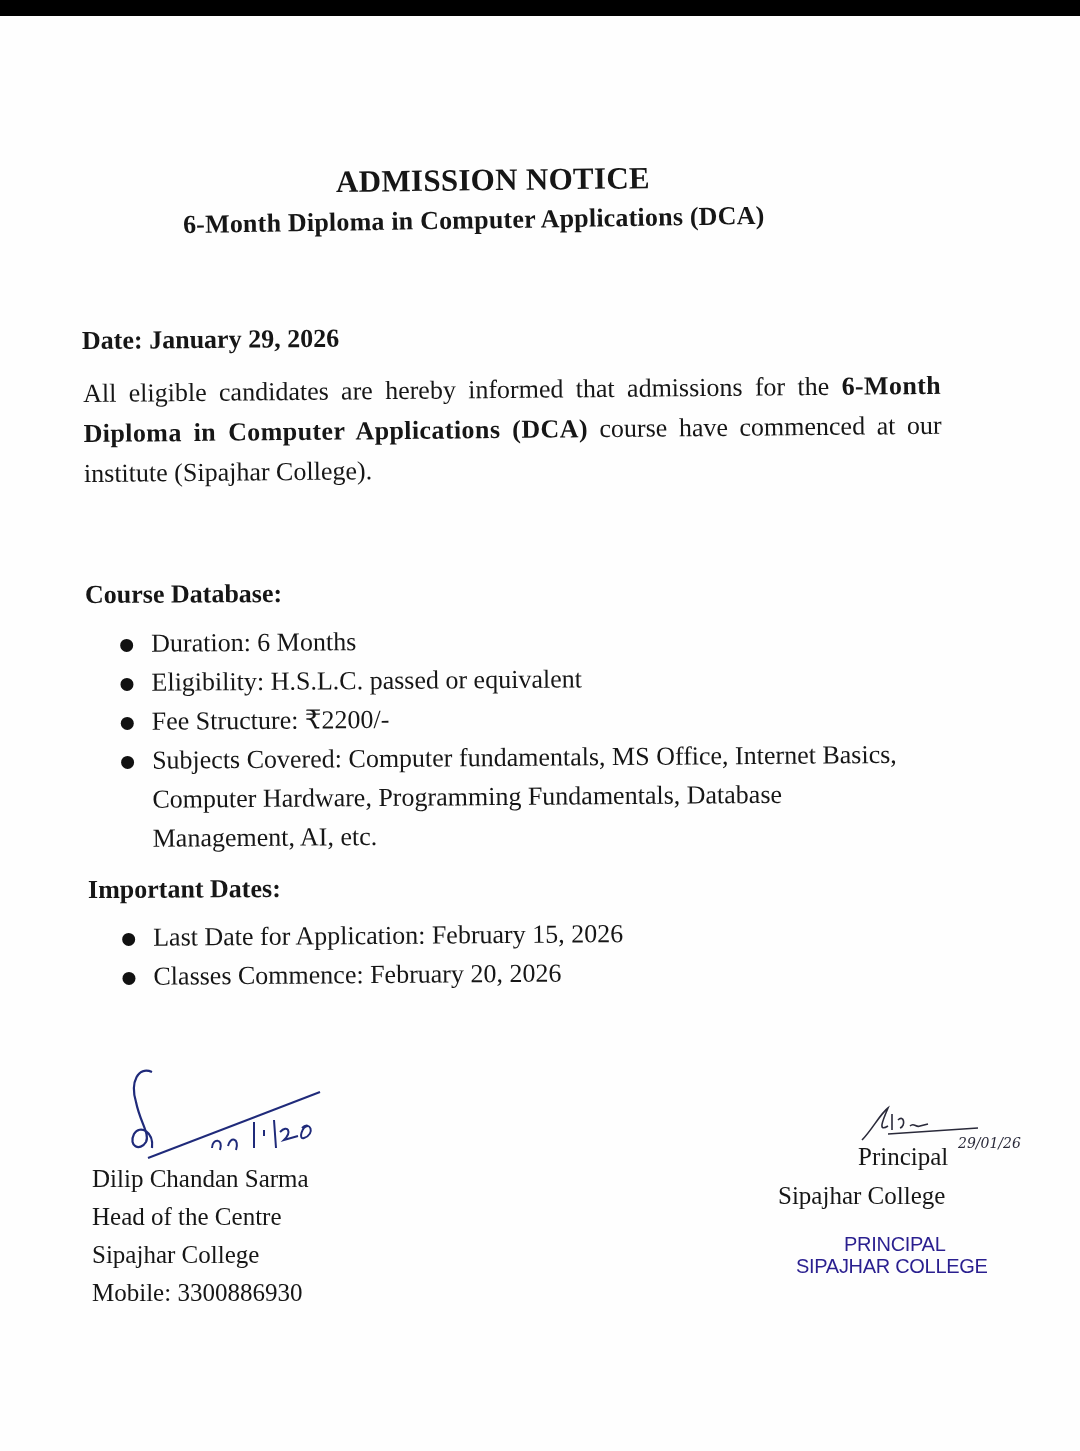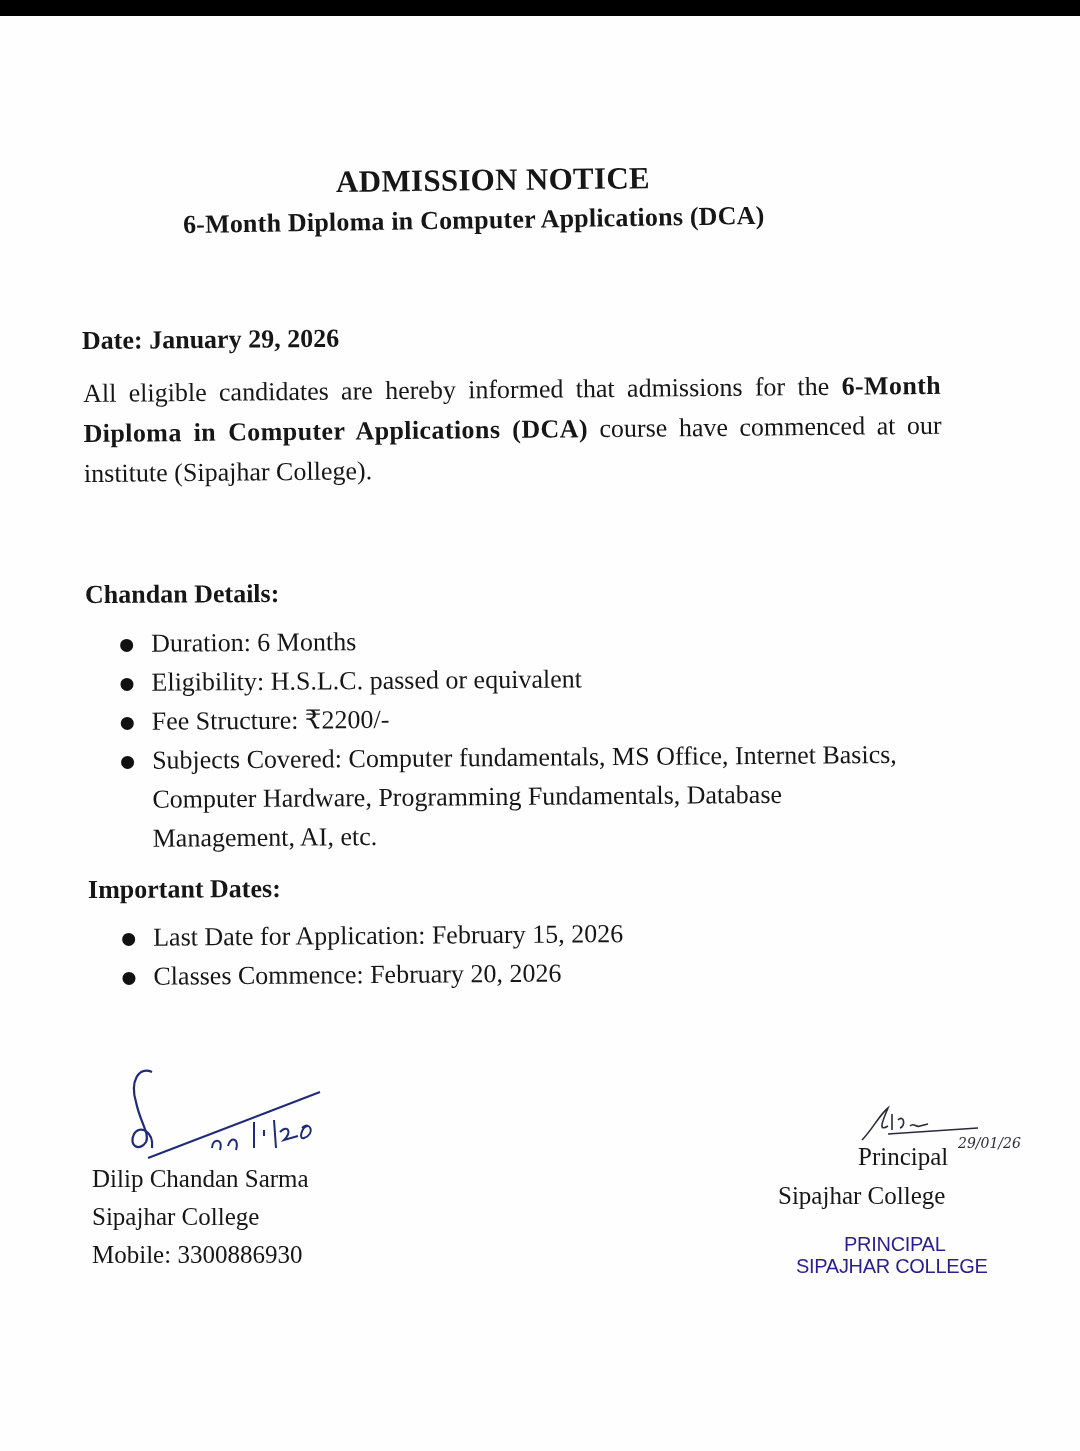--- a/index.html
+++ b/index.html
@@ -44,21 +44,21 @@
 <div class="topbar"></div>
 <div class="paper"></div>
 
 <div class="abs title">ADMISSION NOTICE</div>
 <div class="abs subtitle">6-Month Diploma in Computer Applications (DCA)</div>
 
 <div class="abs date">Date: January 29, 2026</div>
 
 <p class="para"><span>All eligible candidates are hereby informed that admissions for the </span><b>6-Month Diploma in Computer Applications (DCA)</b><span> course have commenced at our institute (Sipajhar College).</span></p>
 
-<div class="abs section-head course-head">Chandan Details:</div>
+<div class="abs section-head course-head">Course Database:</div>
 <ul class="bullets course-list">
   <li>Duration: 6 Months</li>
   <li>Eligibility: H.S.L.C. passed or equivalent</li>
   <li>Fee Structure: ₹2200/-</li>
   <li class="wrap" style="white-space: normal; width: 790px;">Subjects Covered: Computer fundamentals, MS Office, Internet Basics, Computer Hardware, Programming Fundamentals, Database Management, AI, etc.</li>
 </ul>
 
 <div class="abs section-head dates-head">Important Dates:</div>
 <ul class="bullets dates-list">
   <li>Last Date for Application: February 15, 2026</li>
@@ -68,20 +68,21 @@
 <svg class="scribble" style="left:120px; top:1062px;" width="210" height="100" viewBox="0 0 210 100">
   <path d="M32 10 C 18 4, 10 20, 16 40 C 20 60, 30 72, 26 80 C 20 90, 8 84, 14 72 C 20 62, 34 70, 32 86" fill="none" stroke="#1f2a7a" stroke-width="2.2"></path>
   <path d="M28 96 L 200 30" fill="none" stroke="#1f2a7a" stroke-width="2"></path>
   <path d="M92 86 C 92 76, 104 76, 100 88 M108 84 C 110 74, 120 76, 116 88" fill="none" stroke="#1f2a7a" stroke-width="2"></path>
   <path d="M134 86 L 134 60 M144 74 L 144 68 M154 58 L 156 86" fill="none" stroke="#1f2a7a" stroke-width="2"></path>
   <path d="M160 70 C 168 62, 172 70, 164 78 L 178 74 M182 66 C 190 58, 196 72, 184 76 C 178 78, 182 64, 188 64" fill="none" stroke="#1f2a7a" stroke-width="2"></path>
 </svg>
 
 <div class="sig-left">
   <div>Dilip Chandan Sarma</div>
+  <div>Head of the Centre</div>
   <div>Sipajhar College</div>
   <div>Mobile: 3300886930</div>
 </div>
 
 <svg class="scribble" style="left:858px; top:1100px;" width="170" height="50" viewBox="0 0 170 50">
   <path d="M4 40 C 14 30, 22 14, 30 8 C 24 22, 20 32, 30 26 M34 14 L 34 30 M40 20 C 46 14, 48 26, 42 28 M52 26 C 56 22, 58 28, 62 26 L 70 24" fill="none" stroke="#2a2a3a" stroke-width="1.6"></path>
   <path d="M30 34 L 120 28" fill="none" stroke="#2a2a3a" stroke-width="1.3"></path>
   <text x="100" y="48" font-family="DejaVu Serif, serif" font-style="italic" font-size="14" fill="#2a2a3a">29/01/26</text>
 </svg>
 

